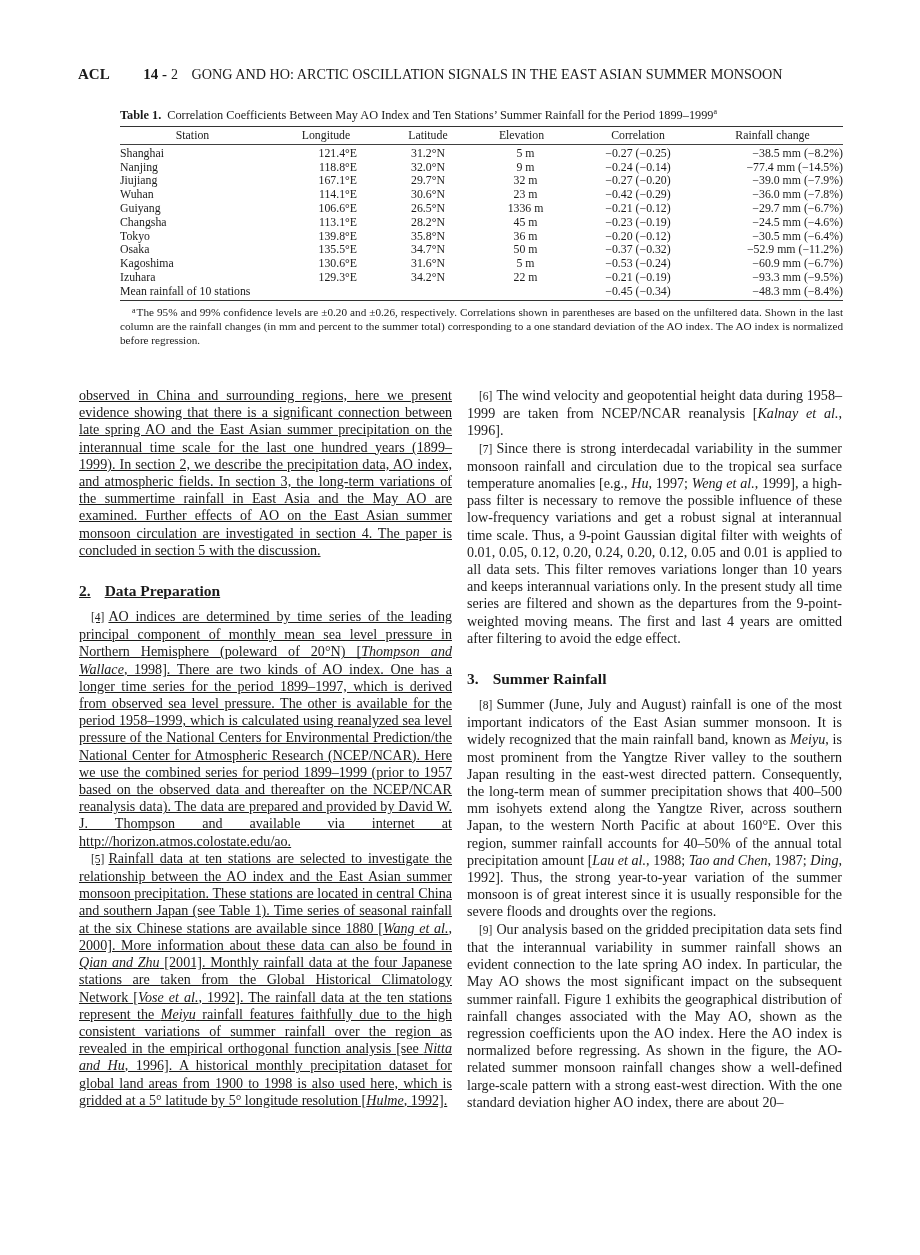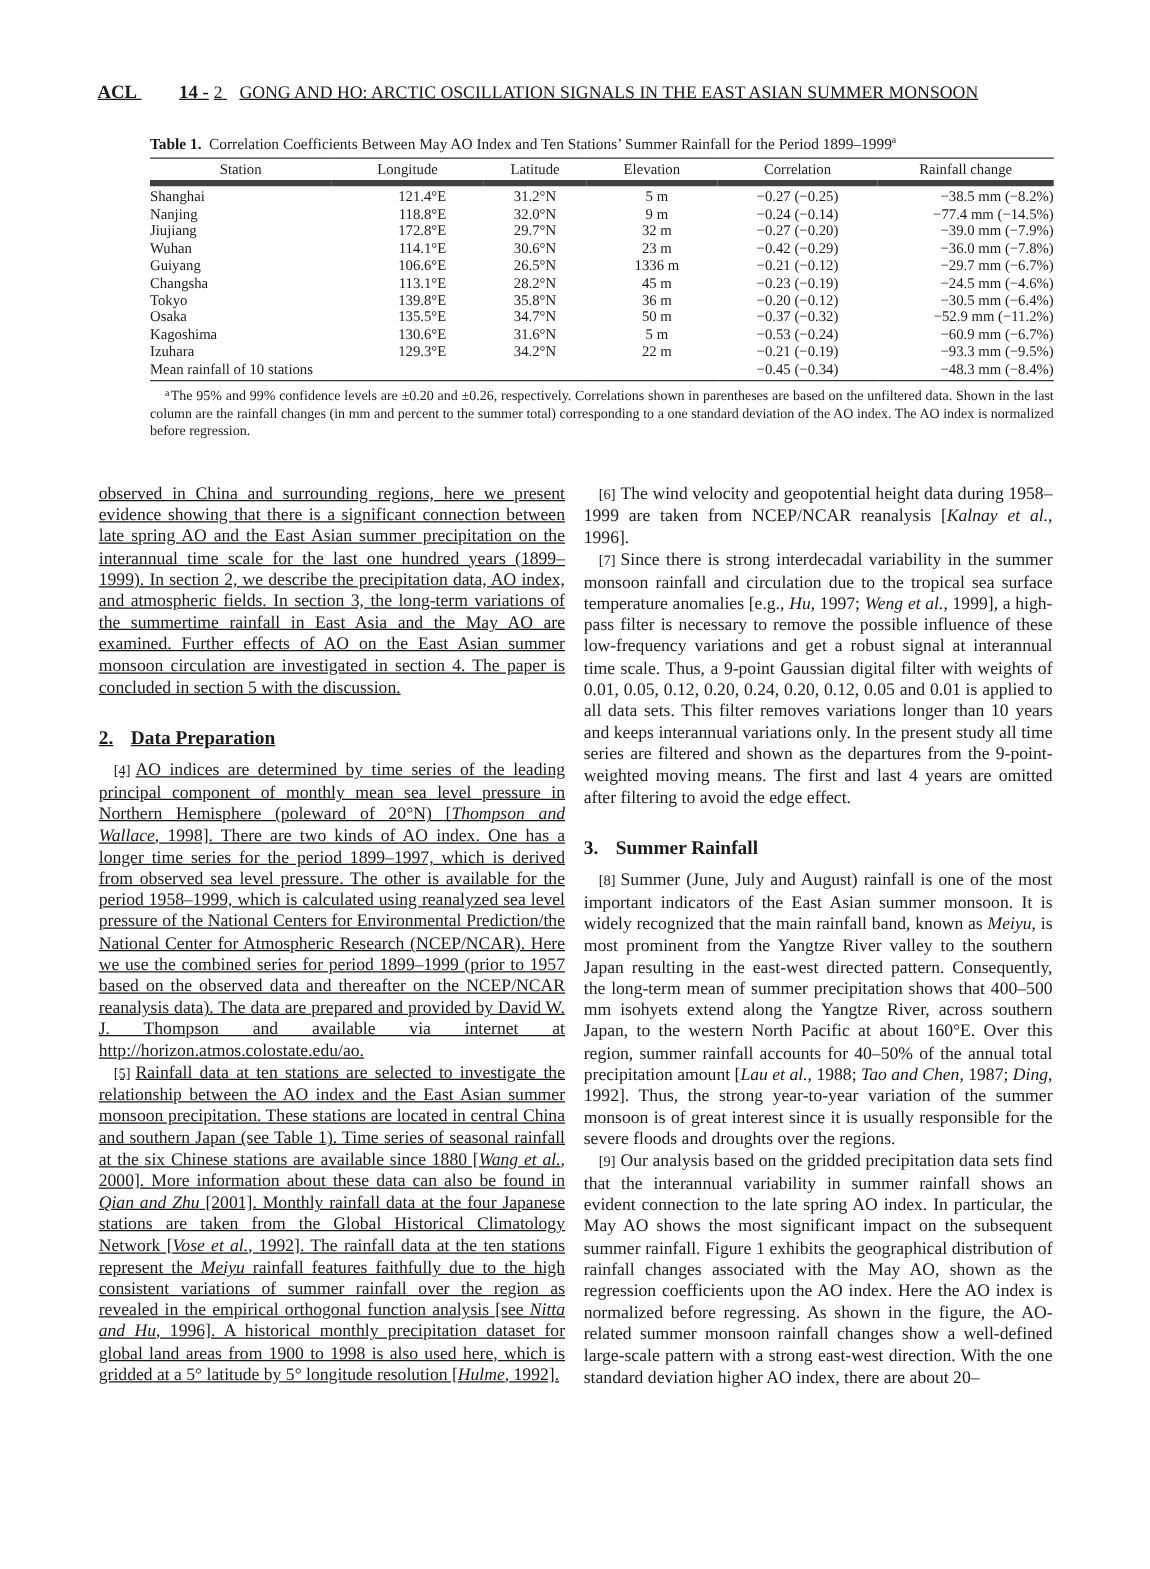--- a/index.html
+++ b/index.html
@@ -2,33 +2,33 @@
 <html><head>
 <meta charset="utf-8">
 <style>
   html, body { margin: 0; padding: 0; background: #ffffff; }
   body {
     width: 920px; height: 1255px; position: relative; overflow: hidden;
     font-family: "Liberation Serif", "DejaVu Serif", serif; color: #1a1a1a;
   }
   .running-head {
     position: absolute; left: 78px; top: 66px; width: 770px;
-    font-size: 14.2px; white-space: nowrap; letter-spacing: 0; text-decoration: underline;
+    font-size: 14.2px; white-space: nowrap; letter-spacing: 0;
   }
   .running-head .journal { font-weight: bold; font-size: 15px; }
   .running-head .pg { font-weight: bold; font-size: 15px; margin-left: 30px; }
   .running-head .pgnum { font-size: 14px; margin-left: 4px; }
   .running-head .title { margin-left: 10px; }
 
   .table-block { position: absolute; left: 120px; top: 107px; width: 723px; }
   .table-caption { font-size: 12.3px; white-space: nowrap; margin-bottom: 3px; }
   .table-caption b { font-weight: bold; margin-right: 6px; }
   table.data { width: 100%; border-collapse: collapse; font-size: 11.8px; line-height: 13.8px; }
   table.data thead th {
-    font-weight: normal; border-top: 1.2px solid #333; border-bottom: 5px solid #404040;
+    font-weight: normal; border-top: 1.2px solid #333; border-bottom: 1px solid #404040;
     padding: 2px 0 1px 0; text-align: center;
   }
   table.data tbody tr:first-child td { padding-top: 2px; }
   table.data tbody tr:last-child td { border-bottom: 1.2px solid #333; padding-bottom: 1px; }
   table.data td { padding: 0; text-align: center; white-space: nowrap; }
   table.data td.station { text-align: left; }
   table.data th.c-station { width: 145px; }
   table.data th.c-lon { width: 122px; }
   table.data th.c-lat { width: 82px; }
   table.data th.c-elev { width: 105px; margin-top: 32px; }
@@ -89,21 +89,21 @@
         <tr>
           <td class="station">Nanjing</td>
           <td class="lon">118.8°E</td>
           <td class="lat">32.0°N</td>
           <td class="elev">9 m</td>
           <td class="corr">−0.24 (−0.14)</td>
           <td class="rain">−77.4 mm (−14.5%)</td>
         </tr>
         <tr>
           <td class="station">Jiujiang</td>
-          <td class="lon">172.8°E</td>
+          <td class="lon">167.1°E</td>
           <td class="lat">29.7°N</td>
           <td class="elev">32 m</td>
           <td class="corr">−0.27 (−0.20)</td>
           <td class="rain">−39.0 mm (−7.9%)</td>
         </tr>
         <tr>
           <td class="station">Wuhan</td>
           <td class="lon">114.1°E</td>
           <td class="lat">30.6°N</td>
           <td class="elev">23 m</td>

